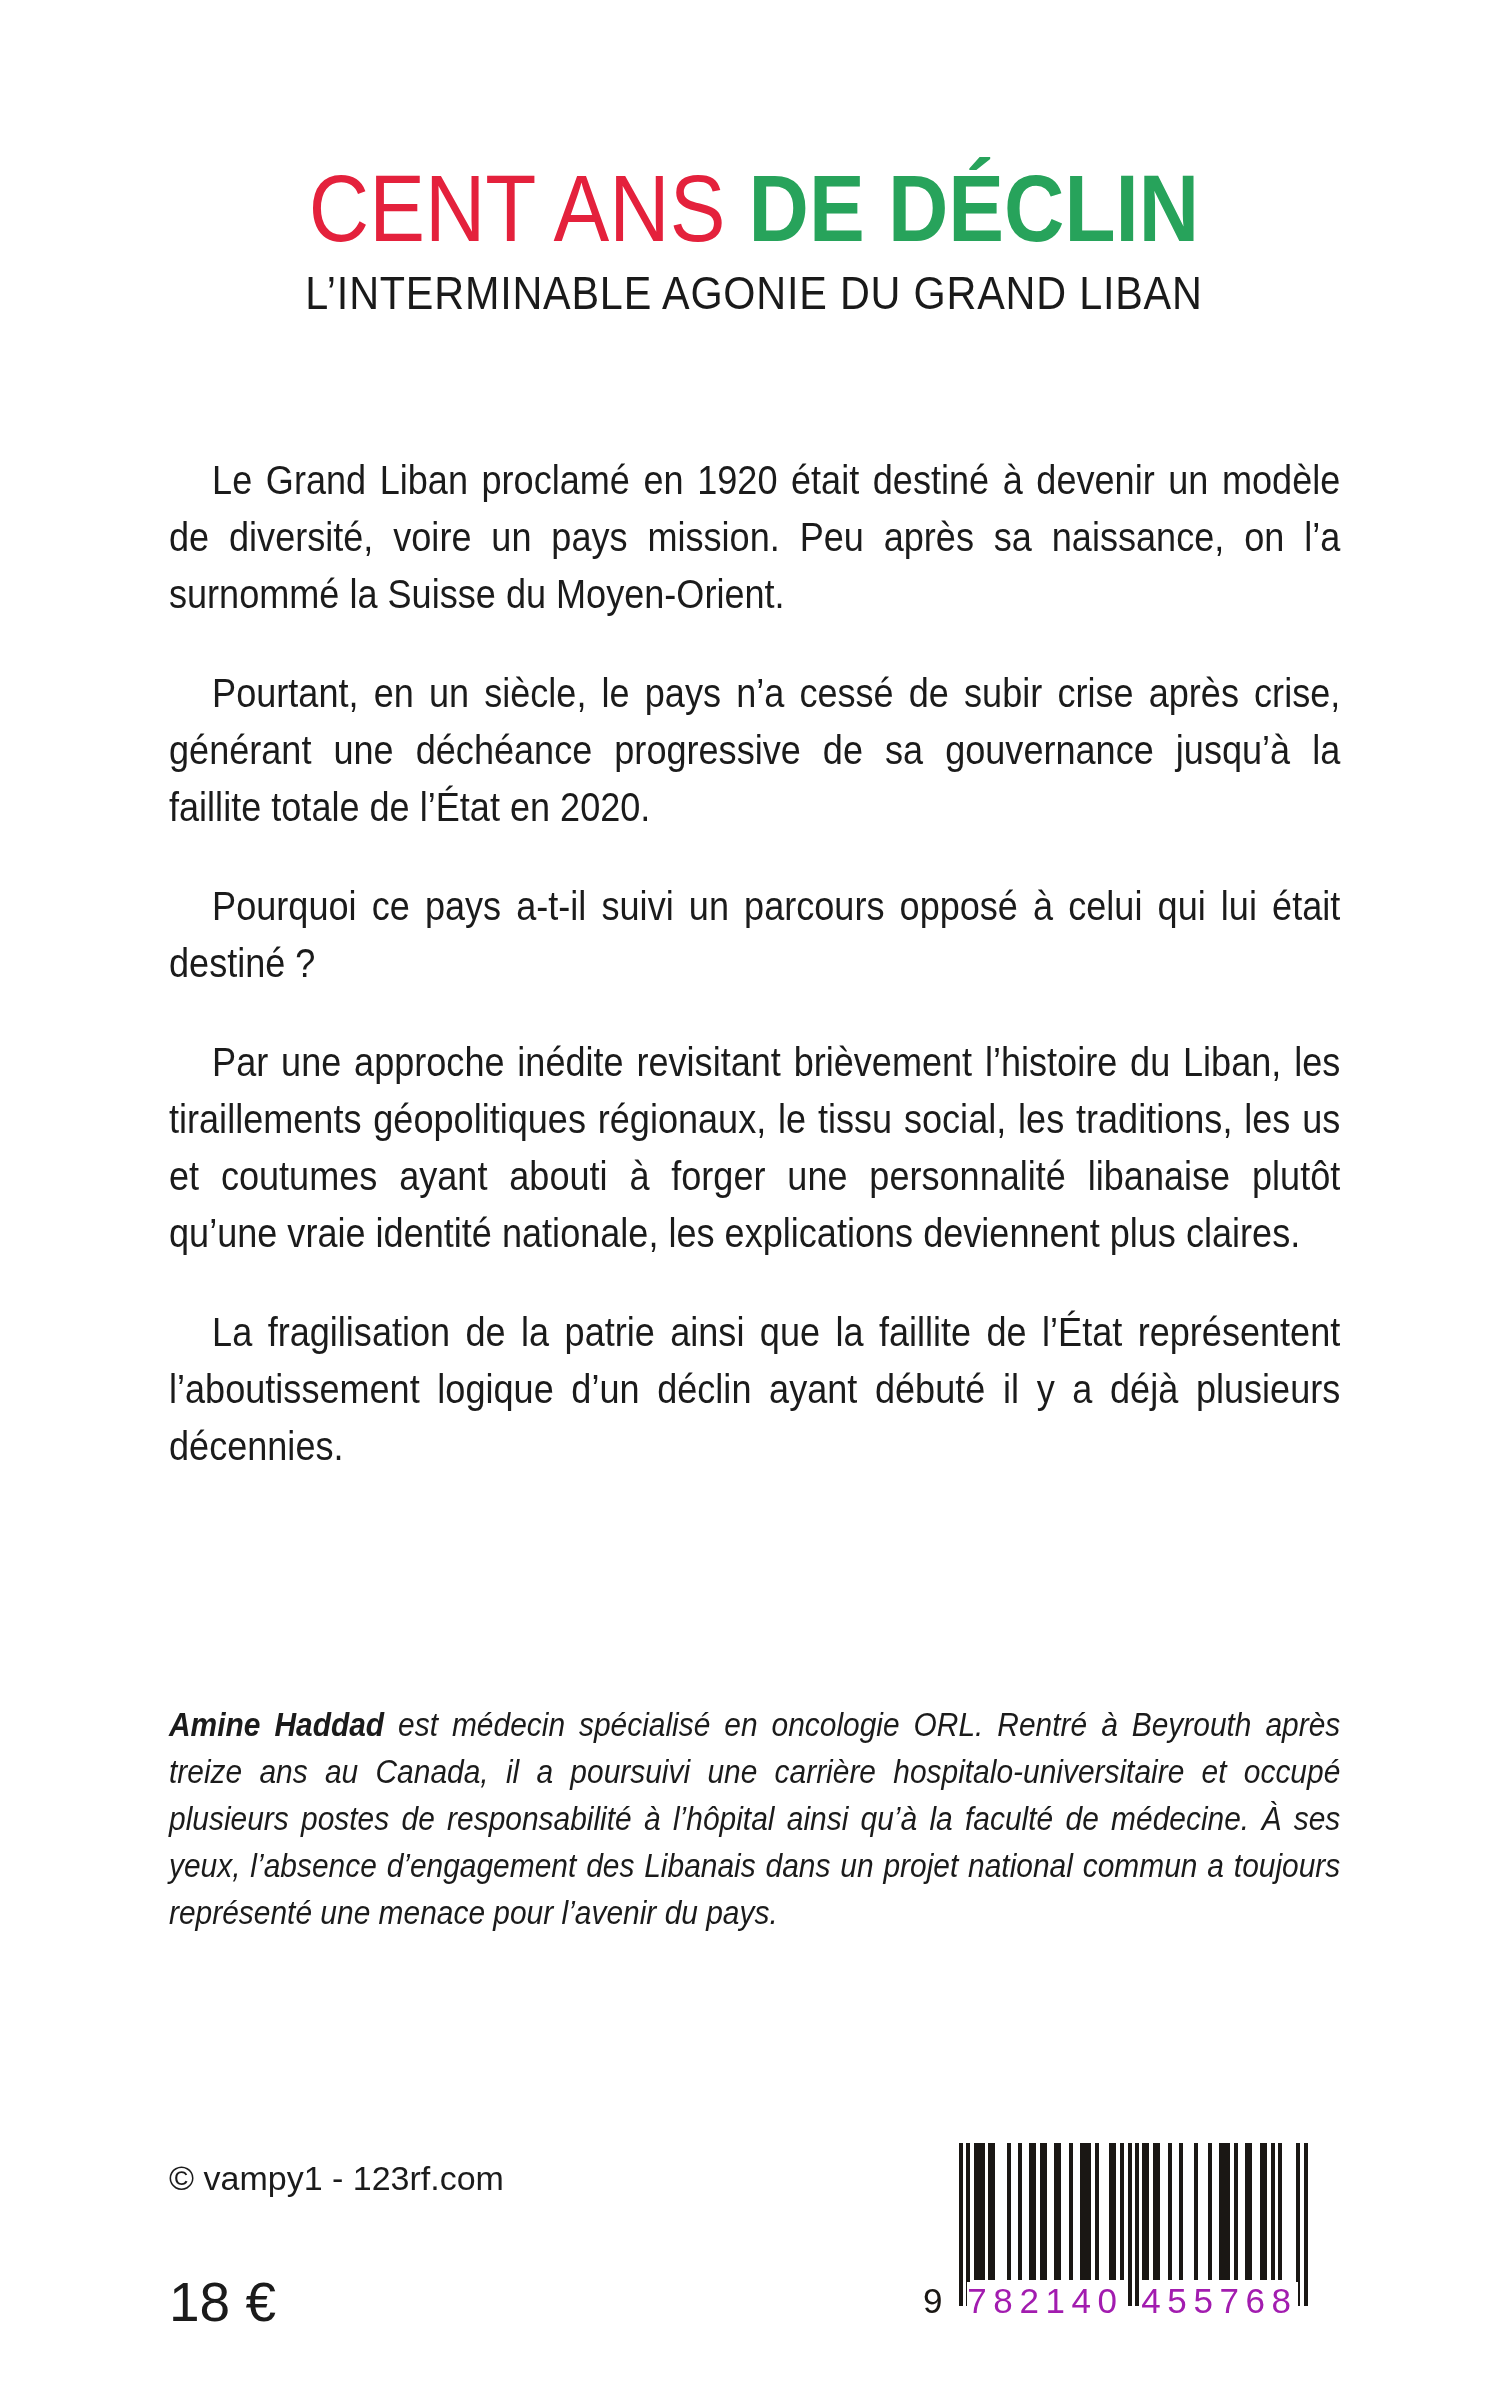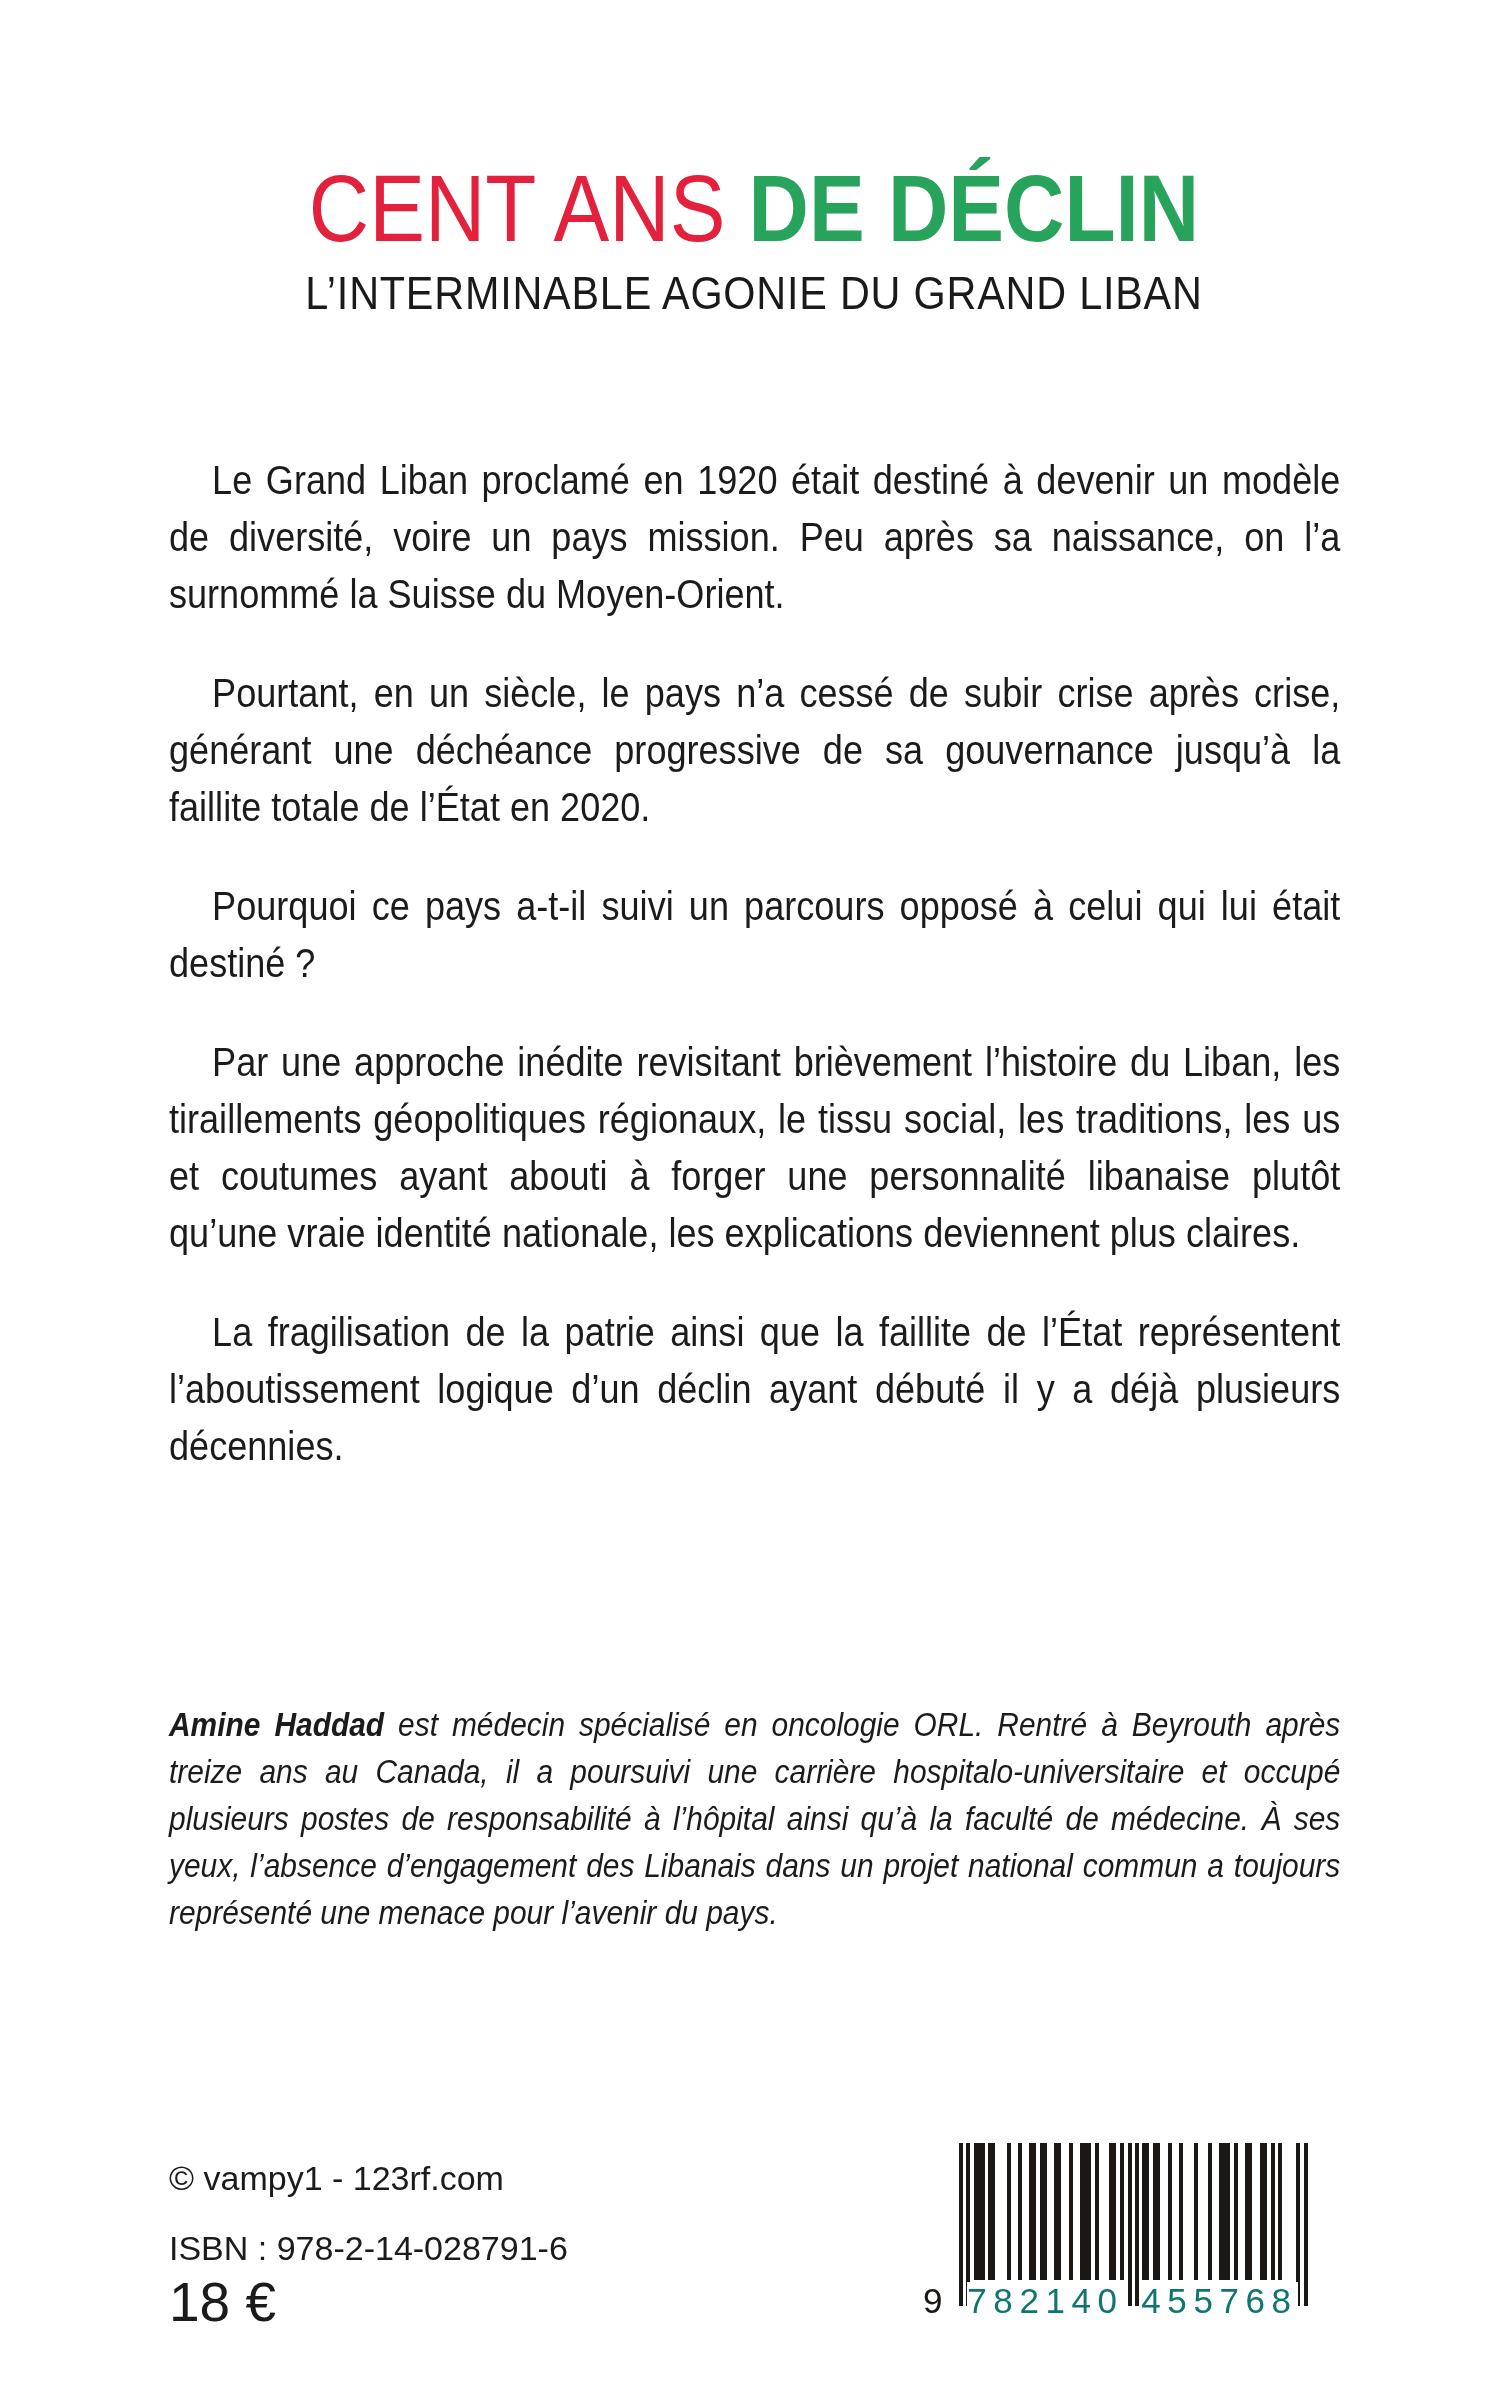--- a/index.html
+++ b/index.html
@@ -145,21 +145,21 @@
   }
   .barcode .digit-group {
     position: absolute;
     top: 139px;
     width: 157px;
     font-size: 35px;
     line-height: 38px;
     letter-spacing: 6.6px;
     text-align: center;
     white-space: nowrap;
-    color: #0f766e;
+    color: #a21caf;
     background: #ffffff;
   }
   .barcode .group-left  { left: 44px; }
   .barcode .group-right { left: 218px; }
 </style>
 </head>
 <body>
 
 <div class="page">
 
@@ -179,21 +179,20 @@
 
   <p class="bio">
     <span class="author">Amine Haddad</span><span> est médecin spécialisé en oncologie ORL. Rentré à Beyrouth après treize ans au Canada, il a poursuivi une carrière hospitalo-universitaire et occupé plusieurs postes de responsabilité à l’hôpital ainsi qu’à la faculté de médecine. À ses yeux, l’absence d’engagement des Libanais dans un projet national commun a toujours représenté une menace pour l’avenir du pays.</span>
   </p>
 
   <p class="credit">
     <br>
     <span>© vampy1 - 123rf.com</span>
   </p>
 
-  <p class="isbn">ISBN : 978-2-14-028791-6</p>
 
   <p class="price">18 €</p>
 
   <div class="barcode">
     <div class="bars">
         <div class="bar" style="left: 0px; width: 3.7px; height: 163px;"></div>
         <div class="bar" style="left: 7.3px; width: 3.7px; height: 163px;"></div>
         <div class="bar" style="left: 14.7px; width: 11px; height: 137px;"></div>
         <div class="bar" style="left: 29px; width: 7.3px; height: 137px;"></div>
         <div class="bar" style="left: 48px; width: 3.7px; height: 137px;"></div>

